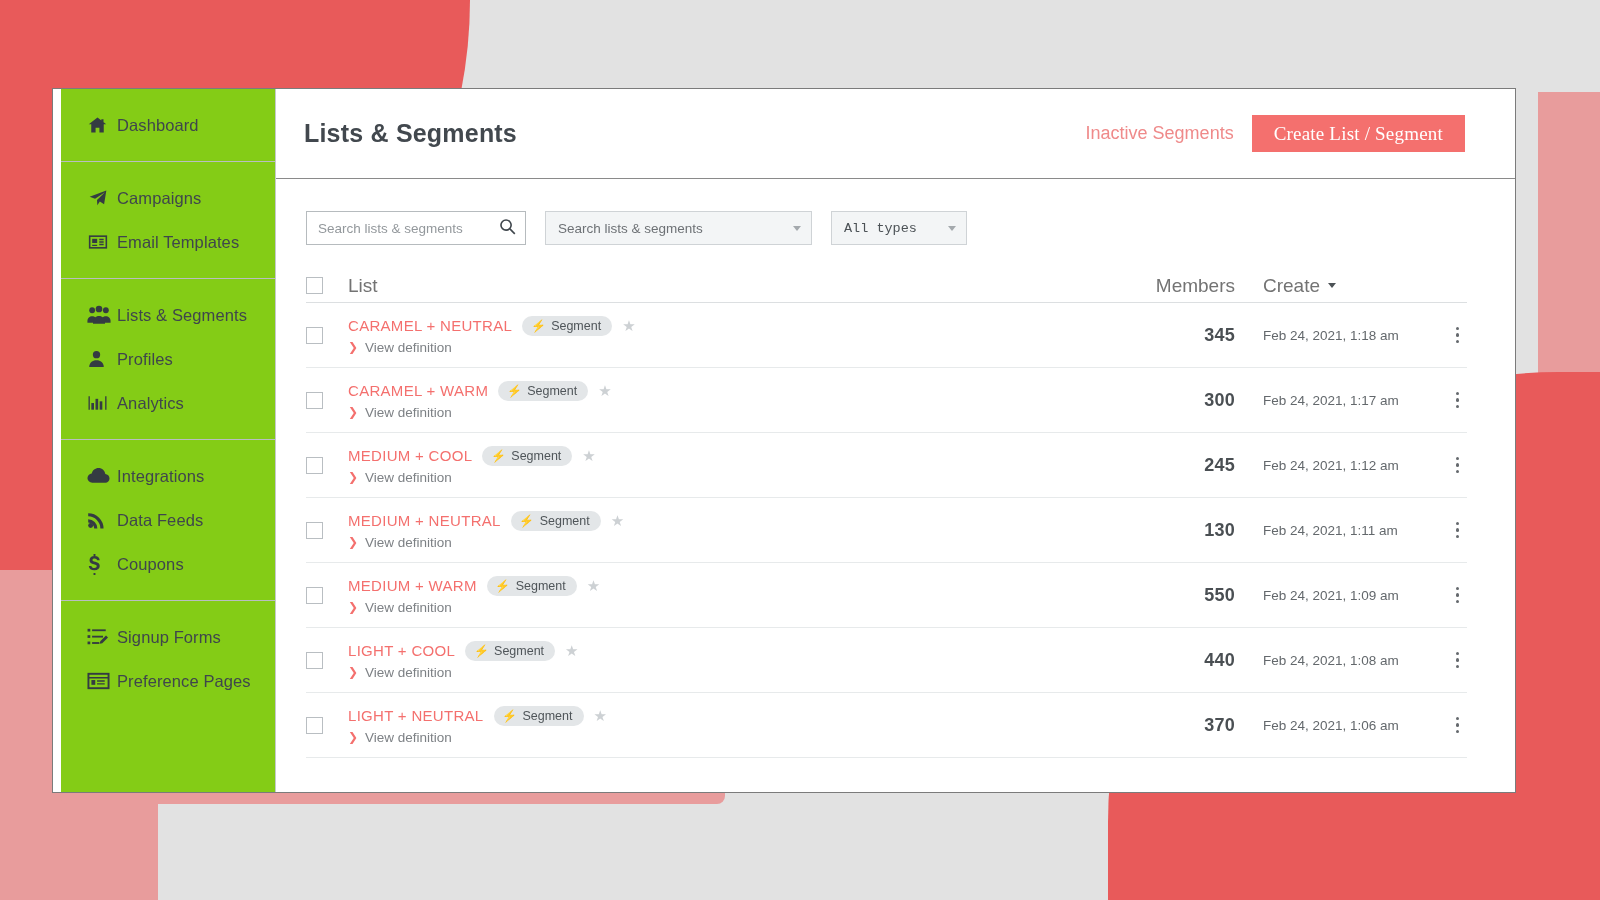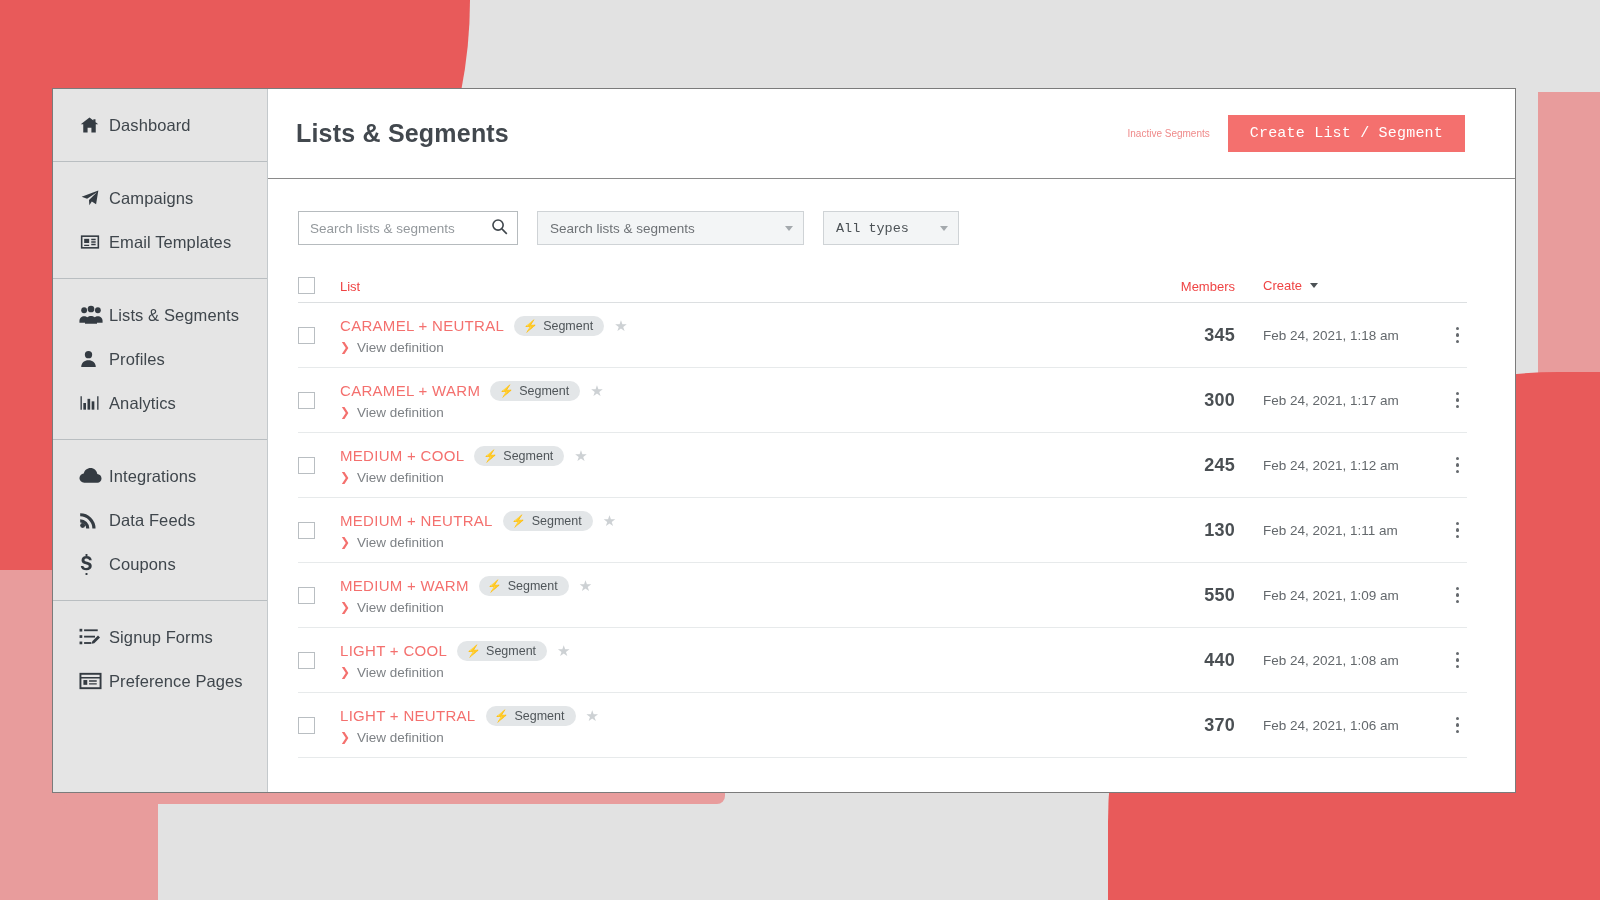--- a/index.html
+++ b/index.html
@@ -73,23 +73,24 @@
     background: #ffffff;
     border: 1px solid #7b7b7b;
     display: flex;
     overflow: hidden;
   }
 
   
   #sidebar {
     width: 215px;
     flex: 0 0 215px;
-    background: #e5e5e5;
+    background: #84cc16;
     border-right: 1px solid #c4c9cc;
     padding-top: 0;
+    margin-left: 8px;
   }
   .nav-group { padding: 14px 0 14px 0; }
   .nav-group + .nav-group { border-top: 1px solid #b9bec1; }
   .nav-item {
     display: flex;
     align-items: center;
     height: 44px;
     padding-left: 26px;
     cursor: pointer;
     color: #3d4349;
@@ -127,31 +128,31 @@
     color: #42484e;
     letter-spacing: .2px;
   }
   #topbar-actions {
     margin-left: auto;
     display: flex;
     align-items: center;
     gap: 18px;
   }
   #inactive-link {
-    font-size: 10px;
+    font-size: 18px;
     color: #ef8a8a;
     cursor: pointer;
     white-space: nowrap;
   }
   #create-btn {
     background: #f4706e;
     color: #fff;
     border: none;
-    font-family: Liberation Mono, monospace;
-    font-size: 15px;
+    font-family: Liberation Serif, serif;
+    font-size: 19px;
     padding: 0 22px;
     height: 37px;
     cursor: pointer;
     white-space: nowrap;
     letter-spacing: .2px;
   }
 
   
   #filters {
     display: flex;
@@ -208,21 +209,21 @@
     align-items: center;
     height: 34px;
     border-bottom: 1px solid #dcdfe1;
   }
   .col-check { width: 42px; flex: 0 0 42px; display:flex; align-items:center; }
   .col-list  { flex: 1; min-width: 0; }
   .col-members { width: 120px; flex: 0 0 120px; text-align: right; }
   .col-created { width: 168px; flex: 0 0 168px; padding-left: 28px; }
   .col-menu  { width: 64px; flex: 0 0 64px; display: flex; justify-content: flex-end; }
 
-  .th-label { font-size: 13px; color: #ef4444; }
+  .th-label { font-size: 19px; color: #737373; }
   .th-sort { display: flex; align-items: center; gap: 8px; }
 
   .cbox {
     width: 17px; height: 17px;
     border: 1px solid #b9bec2;
     background: #fff;
     cursor: pointer;
   }
 
   .trow {

